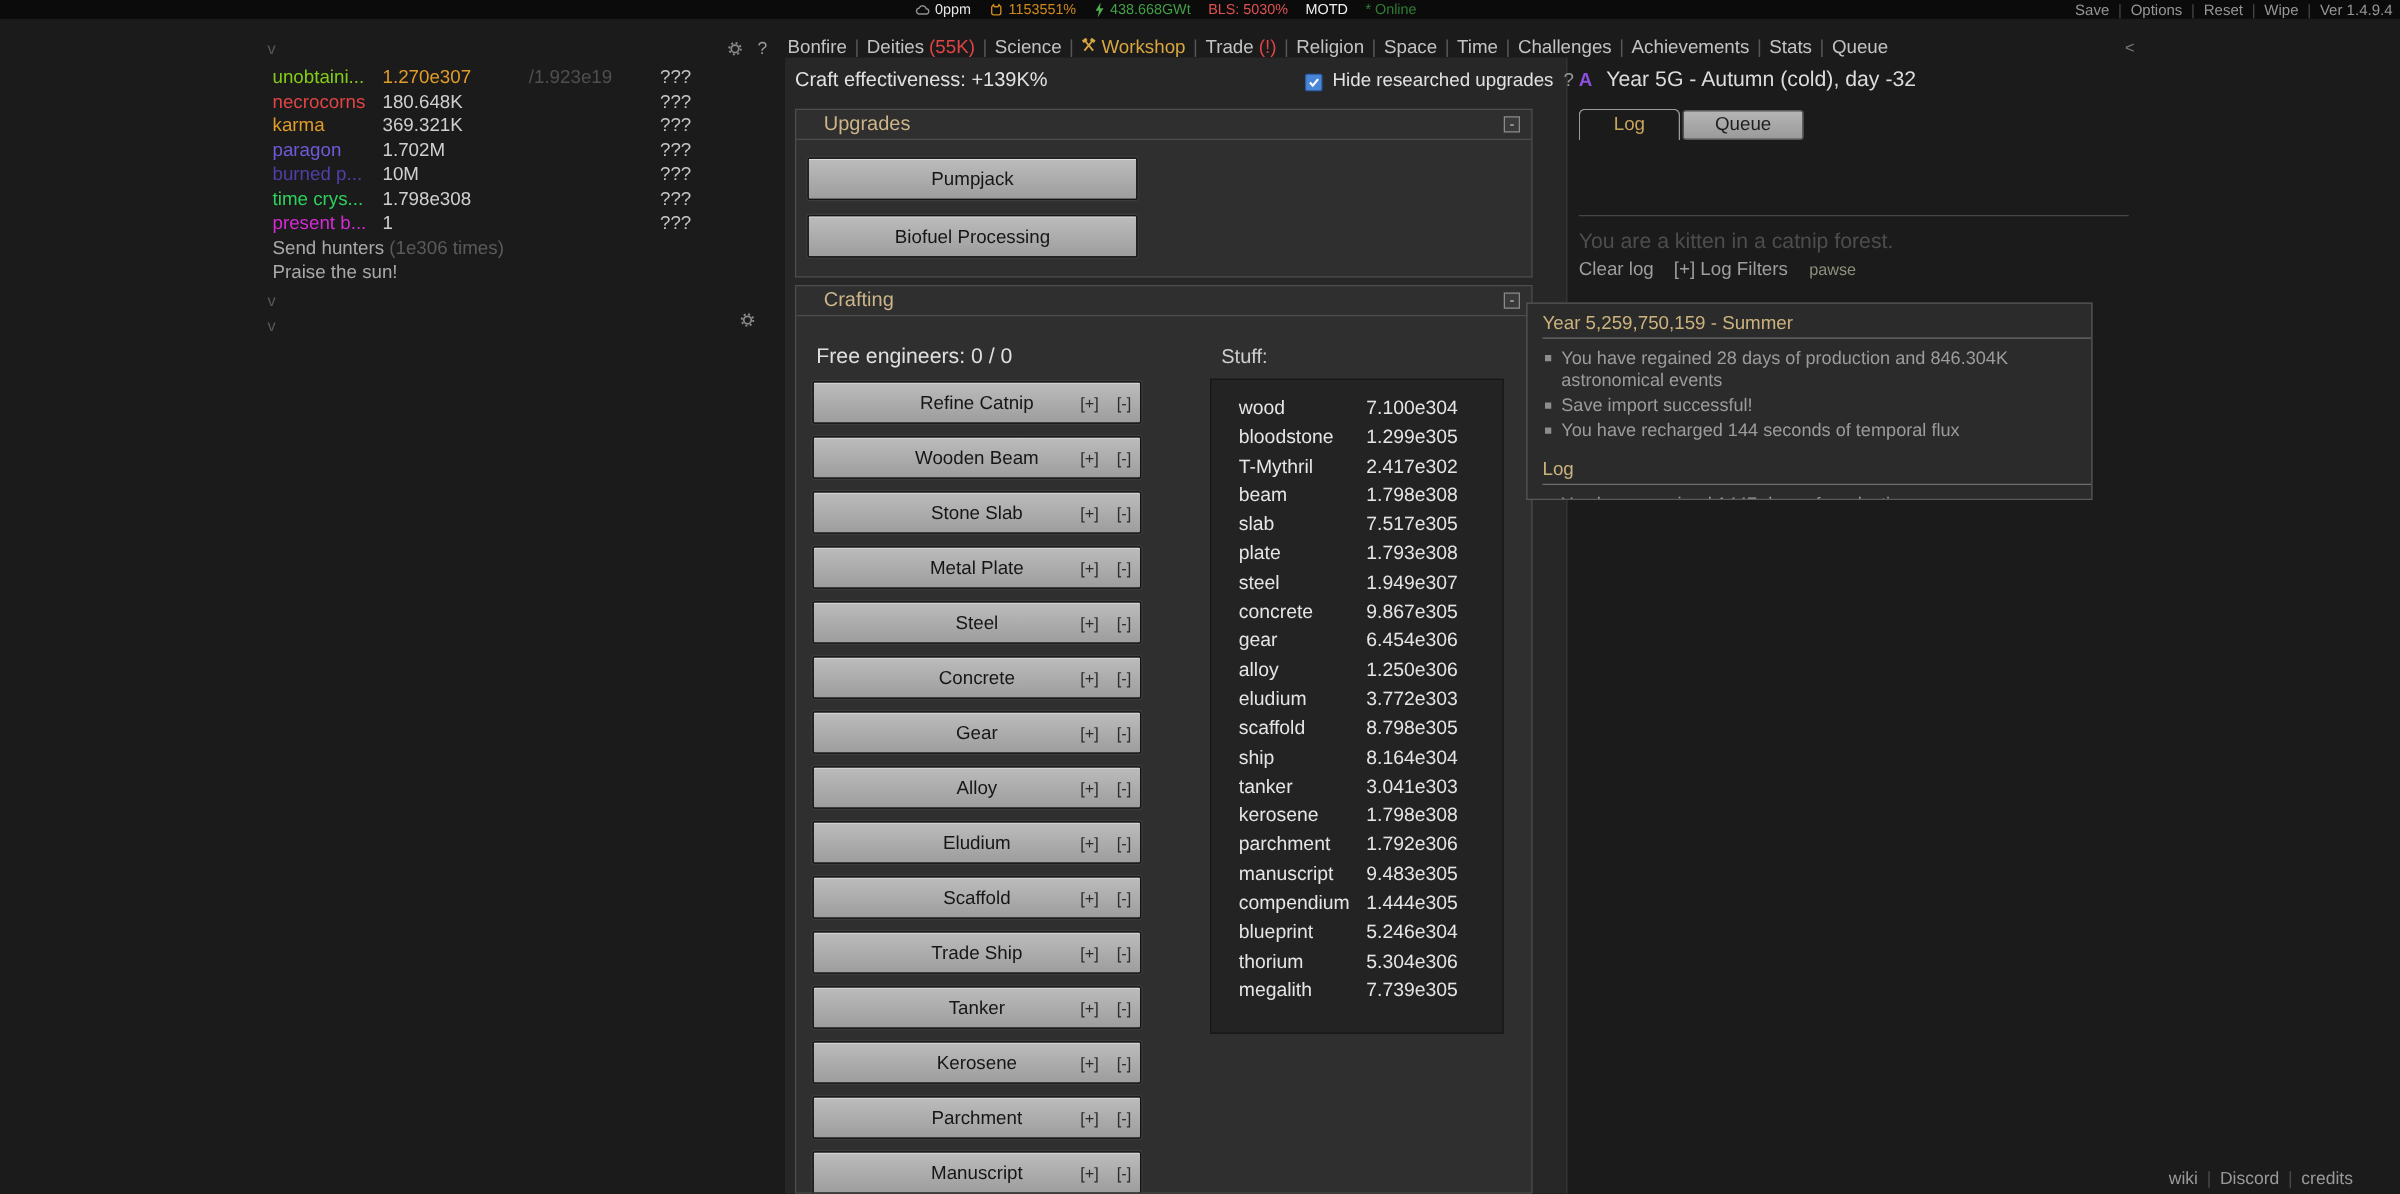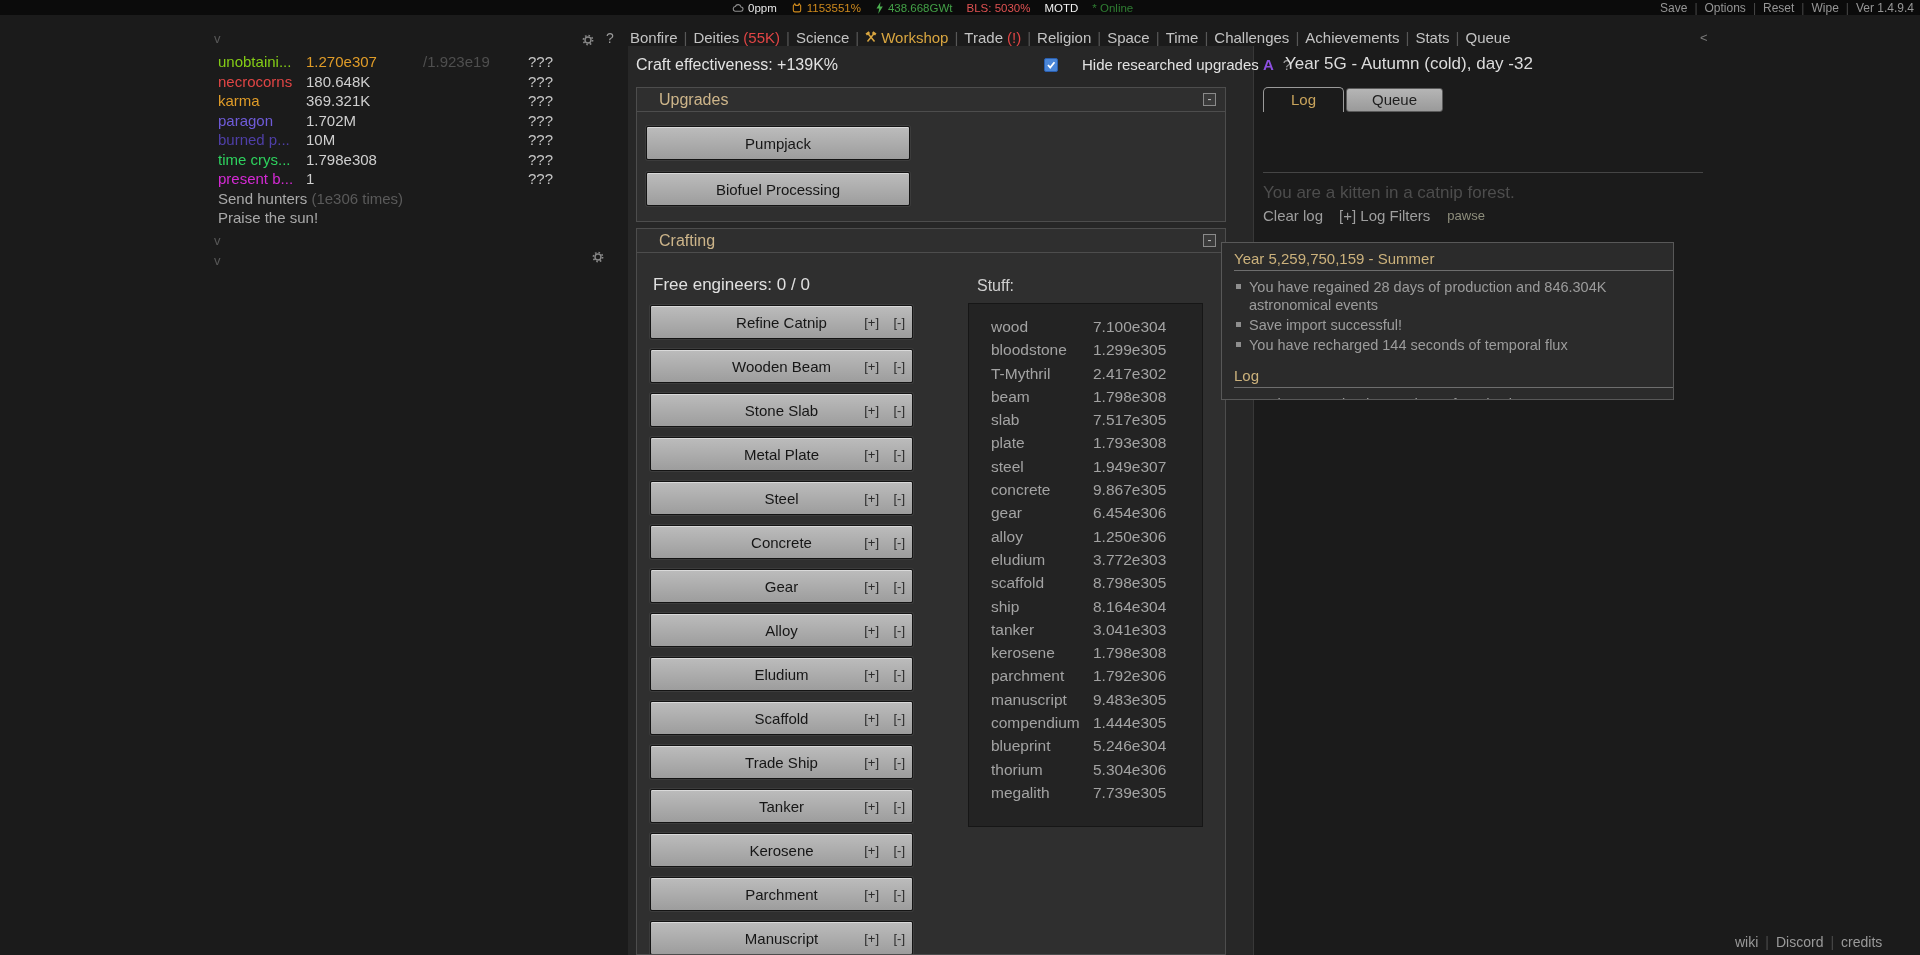--- a/index.html
+++ b/index.html
@@ -35,42 +35,42 @@
   .tabs>.tab:first-child{margin-left:0}
   .tab.active{color:#d9a640}
   .tab .suffix{color:#e04545}
   .tab-sep{color:#575757;margin:0 1px}
   .back-arrow{position:absolute;left:1700px;top:0;color:#7a7a7a;font-size:13px;cursor:pointer}
 
   
   .midcol{position:absolute;left:628px;top:46px;width:625px;height:909px;background:#272727}
   .vline{position:absolute;left:1253px;top:46px;width:1px;height:909px;background:#383838}
   .crafteff{position:absolute;left:636px;top:56px;font-size:16px;color:#e2e2e2}
-  .hiderow{position:absolute;left:1044px;top:56px;display:flex;align-items:center;gap:24px;font-size:15px;color:#e2e2e2}
+  .hiderow{position:absolute;left:1044px;top:56px;display:flex;align-items:flex-end;gap:8px;font-size:15px;color:#e2e2e2}
   .checkbox{width:14px;height:14px;background:#4a86d8;border:1px solid #2a5fb0;border-radius:2px;cursor:pointer;display:flex;align-items:center;justify-content:center}
 
   .panel{position:absolute;background:#2f2f2f;border:1px solid #4d4d4d}
   .panel-h{height:24px;border-bottom:1px solid #4d4d4d;color:#cdb58a;font-size:16px;line-height:23px;padding-left:22px;position:relative}
   .collapse-box{position:absolute;right:9px;top:5px;width:13px;height:13px;border:1px solid #8a8a8a;background:#3a3a3a;
     color:#c0c0c0;font-size:12px;line-height:10px;text-align:center;cursor:pointer}
   #upgrades-panel{left:636px;top:87px;width:590px;height:135px}
   #crafting-panel{left:636px;top:228px;width:590px;height:727px;overflow:hidden}
 
   .gbtn{position:absolute;width:264px;height:34px;background:linear-gradient(#bcbcbc,#9d9d9d);
     border:1px solid #141414;border-radius:2px;box-shadow:inset 0 1px 0 rgba(255,255,255,.45), 0 0 0 1px #3c3c3c;
     color:#161616;font-size:15px;display:flex;align-items:center;justify-content:center;cursor:pointer}
   .gbtn.craft{width:263px}
   .pm{position:absolute;font-size:13px;color:#2b2b2b;cursor:pointer}
   .pm.plus{right:33px}
   .pm.minus{right:7px}
 
   .free-eng{position:absolute;left:16px;top:46px;font-size:17px;color:#e0e0e0}
   .stuff-title{position:absolute;left:340px;top:48px;font-size:16px;color:#cfcfcf}
   .stuff-box{position:absolute;left:331px;top:74px;width:235px;height:524px;background:#232323;border:1px solid #161616;padding-top:14px}
-  .stuff-row{position:relative;height:23.3px;font-size:15.5px;color:#a3a3a3;white-space:nowrap}
+  .stuff-row{position:relative;height:23.3px;font-size:15.5px;color:#e5e5e5;white-space:nowrap}
   .s-name{position:absolute;left:22px}
   .s-val{position:absolute;left:124px}
 
   
   .cal-icon{position:absolute;left:1263px;top:56px;color:#8d4fe0;font-size:15px;font-weight:bold}
   .cal-text{position:absolute;left:1285px;top:54px;font-size:17px;color:#dcdcdc}
   .log-tab{position:absolute;left:1263px;top:87px;width:81px;height:25px;border:1px solid #9a9a9a;border-bottom:none;
     border-radius:5px 5px 0 0;background:#1b1b1b;color:#c9a45c;font-size:15px;text-align:center;line-height:24px;cursor:pointer}
   .queue-tab{position:absolute;left:1346px;top:88px;width:97px;height:24px;background:linear-gradient(#b5b5b5,#9a9a9a);
     border:1px solid #5a5a5a;border-radius:3px;color:#1e1e1e;font-size:15px;text-align:center;line-height:22px;cursor:pointer}

